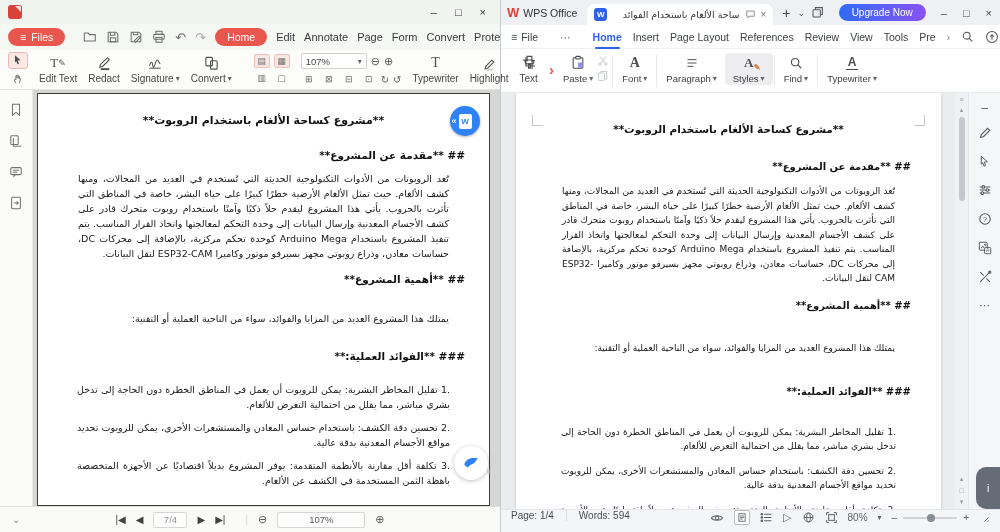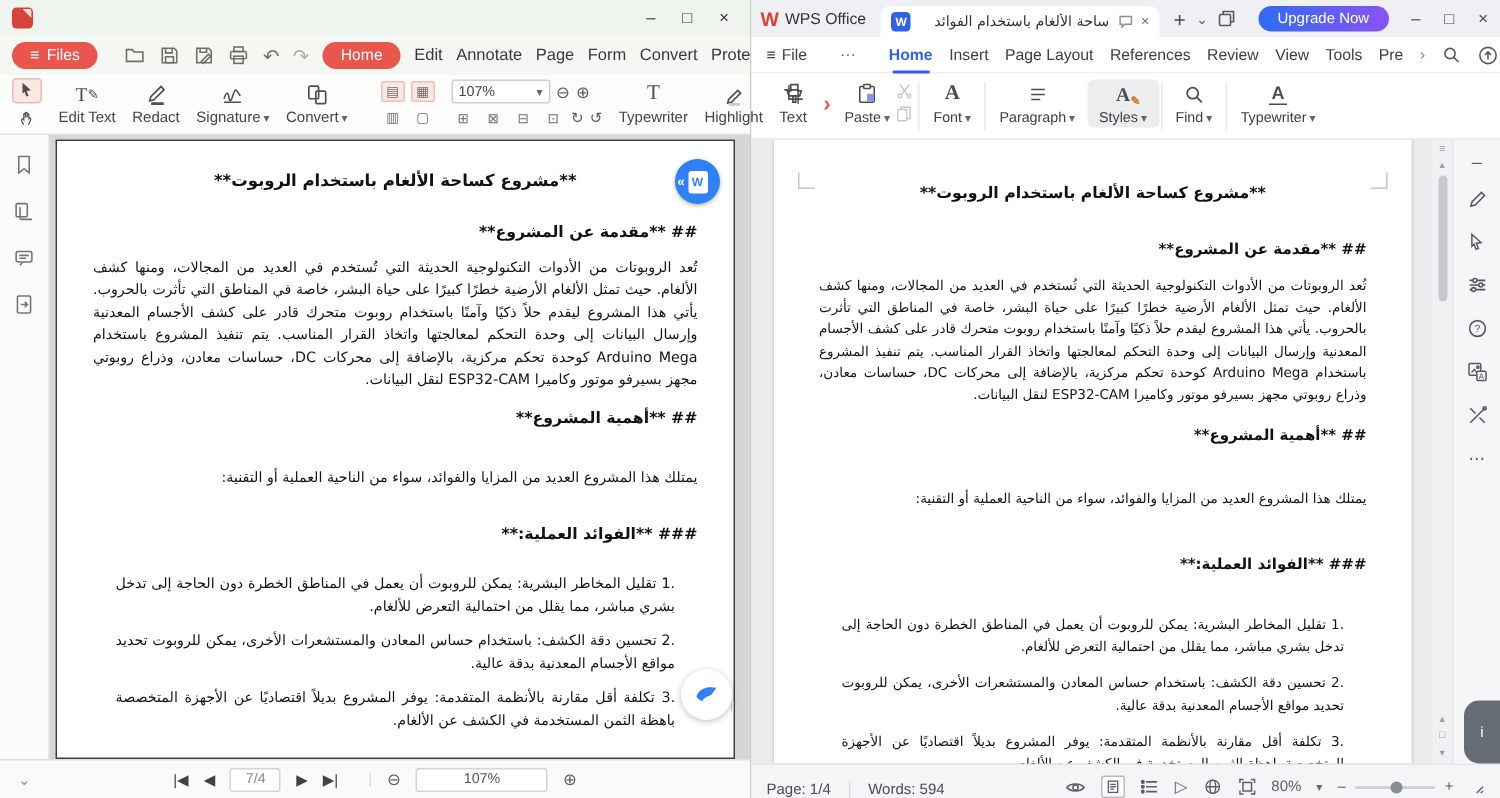--- a/index.html
+++ b/index.html
@@ -44,21 +44,21 @@
   .roundbtn { font-size:11px; color:#5b5f5a; }
   .px-collapse { margin-left:auto; color:#e9564d; font-size:15px; font-weight:bold; }
 
   .px-body { flex:1; display:flex; min-height:0; }
   .px-sidebar { width:33px; background:#fbfcfa; border-right:1px solid #e7e9e5; display:flex; flex-direction:column; align-items:center; gap:17px; padding-top:13px; color:#71756f; }
   .px-docarea { flex:1; background:#d6d7d5; position:relative; padding:3px 10px 0 4px; min-width:0; }
   .page-l { background:#fff; border:1px solid #3d3d3d; height:100%; overflow:hidden; padding:14px 24px 0 24px; direction:rtl; font-family:"DejaVu Sans",sans-serif; }
 
   .doc .t  { text-align:center; font-weight:bold; font-size:11px; color:#111; margin:6px 0 22px; }
   .doc .h  { font-weight:bold; font-size:10.5px; color:#111; margin:0 0 10px; }
-  .doc .b  { font-size:9.5px; line-height:1.58; color:#151515; text-align:justify; margin:0 0 10px; }
+  .doc .b  { font-size:9.5px; line-height:1.58; color:#151515; text-align:justify; margin:0 16px 10px; }
   .doc .h2b { margin-top:12px; margin-bottom:26px; }
   .doc .bsp { margin-bottom:24px; }
   .doc .h3m { margin-bottom:20px; }
   .doc .li { font-size:9.5px; line-height:1.58; color:#151515; text-align:justify; margin:0 15px 8px; }
   .doc .num { direction:ltr; unicode-bidi:isolate; }
 
   .badge-convert { position:absolute; top:16px; right:20px; width:30px; height:30px; border-radius:50%; background:#2e82f6; box-shadow:0 1px 3px rgba(0,0,0,.3); display:flex; align-items:center; justify-content:center; }
   .badge-doc { width:13px; height:15px; background:#fff; border-radius:2px; font-size:8px; font-weight:bold; color:#2e82f6; display:flex; align-items:center; justify-content:center; position:relative; }
   .badge-doc::before { content:"«"; position:absolute; left:-7px; top:2px; color:#fff; font-size:9px; }
   .bubble-ai { position:absolute; bottom:26px; right:12px; width:34px; height:34px; background:#fff; border-radius:50%; box-shadow:0 1px 4px rgba(0,0,0,.25); display:flex; align-items:center; justify-content:center; }
@@ -127,21 +127,21 @@
   .cmark.tr { right:16px; border-right:1px solid #c4c8cc; border-bottom:1px solid #c4c8cc; }
 
   .w-scroll { width:13px; background:#f0f1f3; display:flex; flex-direction:column; align-items:center; padding:3px 0; color:#9aa0a6; font-size:7px; gap:3px; }
   .w-thumb { width:6px; height:84px; background:#c5c9cd; border-radius:3px; }
   .w-scroll .bot { margin-top:auto; display:flex; flex-direction:column; gap:4px; align-items:center; font-size:7px; color:#9aa0a6; }
 
   .w-rail { width:32px; background:#f5f6f8; border-left:1px solid #e5e7ea; display:flex; flex-direction:column; align-items:center; gap:15px; padding-top:12px; color:#55585d; position:relative; }
   .w-rail .dash { color:#55585d; font-size:12px; line-height:.5; }
   .w-widget { position:absolute; bottom:0; right:0; width:24px; height:42px; background:#666c76; border-radius:10px 0 0 10px; display:flex; align-items:center; justify-content:center; color:#fff; font-size:10px; }
 
-  .w-statusbar { height:23px; background:#f4f5f7; border-top:1px solid #e3e5e8; display:flex; align-items:flex-end; padding:0 10px; gap:12px; font-size:10px; color:#4a4d52; }
+  .w-statusbar { height:23px; background:#f4f5f7; border-top:1px solid #e3e5e8; display:flex; align-items:flex-start; padding:0 10px; gap:12px; font-size:10px; color:#4a4d52; }
   .w-statusbar .ssep { width:1px; height:11px; background:#dcdee1; }
   .w-st-right { margin-left:auto; display:flex; align-items:center; gap:10px; color:#5b5e63; }
   .st-pagebtn { width:16px; height:15px; border:1px solid #b9bcc0; border-radius:2px; background:#fff; display:flex; align-items:center; justify-content:center; }
   .zoomslider { display:flex; align-items:center; gap:6px; }
   .ztrack { width:54px; height:2px; background:#cfd2d6; border-radius:1px; position:relative; }
   .zdot { position:absolute; left:45%; top:-3px; width:8px; height:8px; border-radius:50%; background:#888d94; }
 </style>
 </head>
 <body>
 

